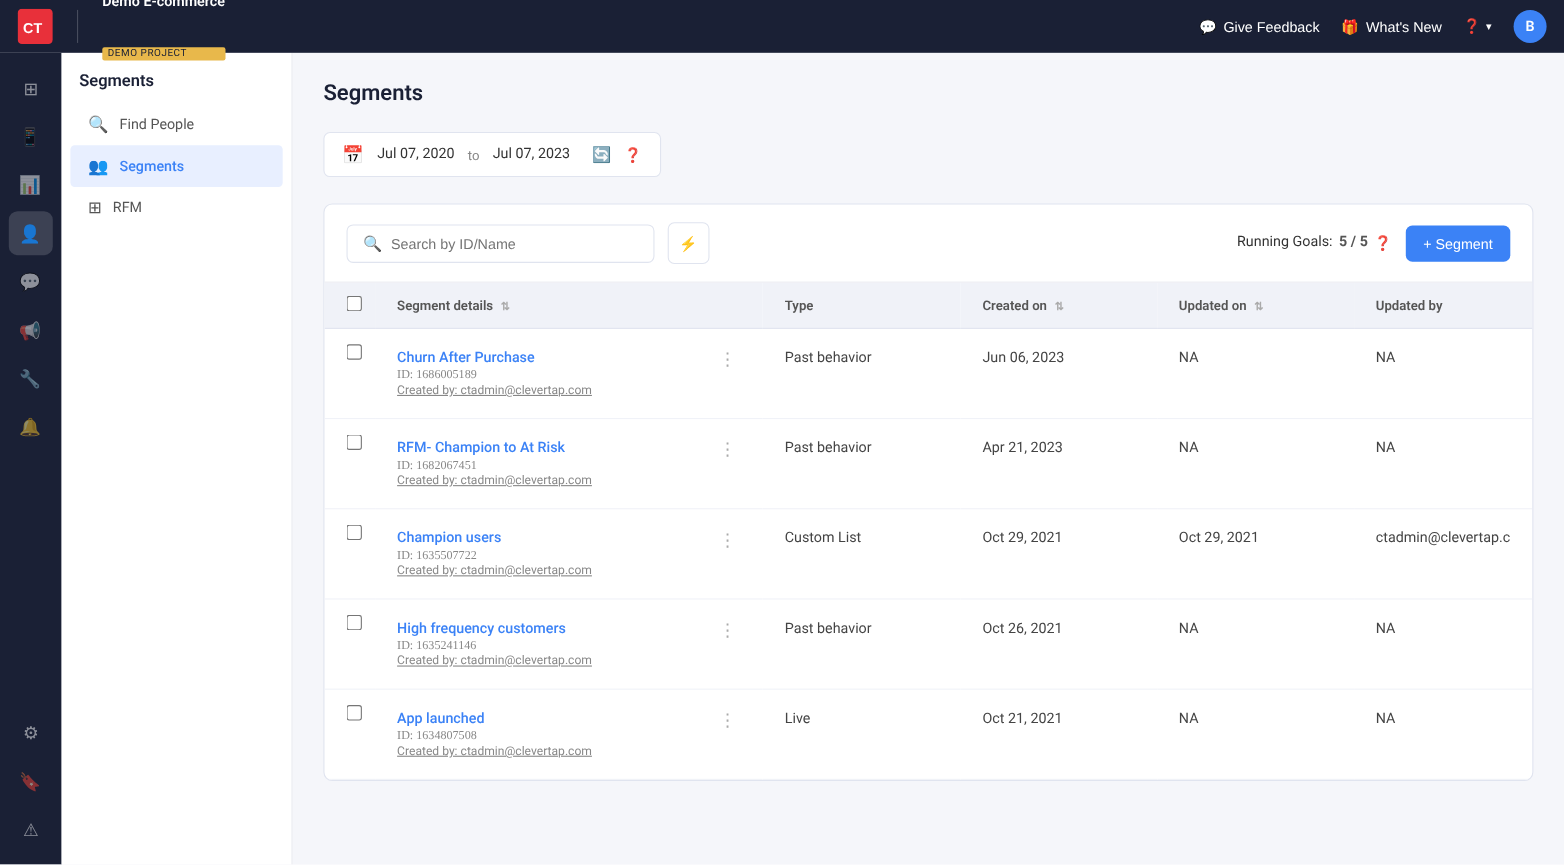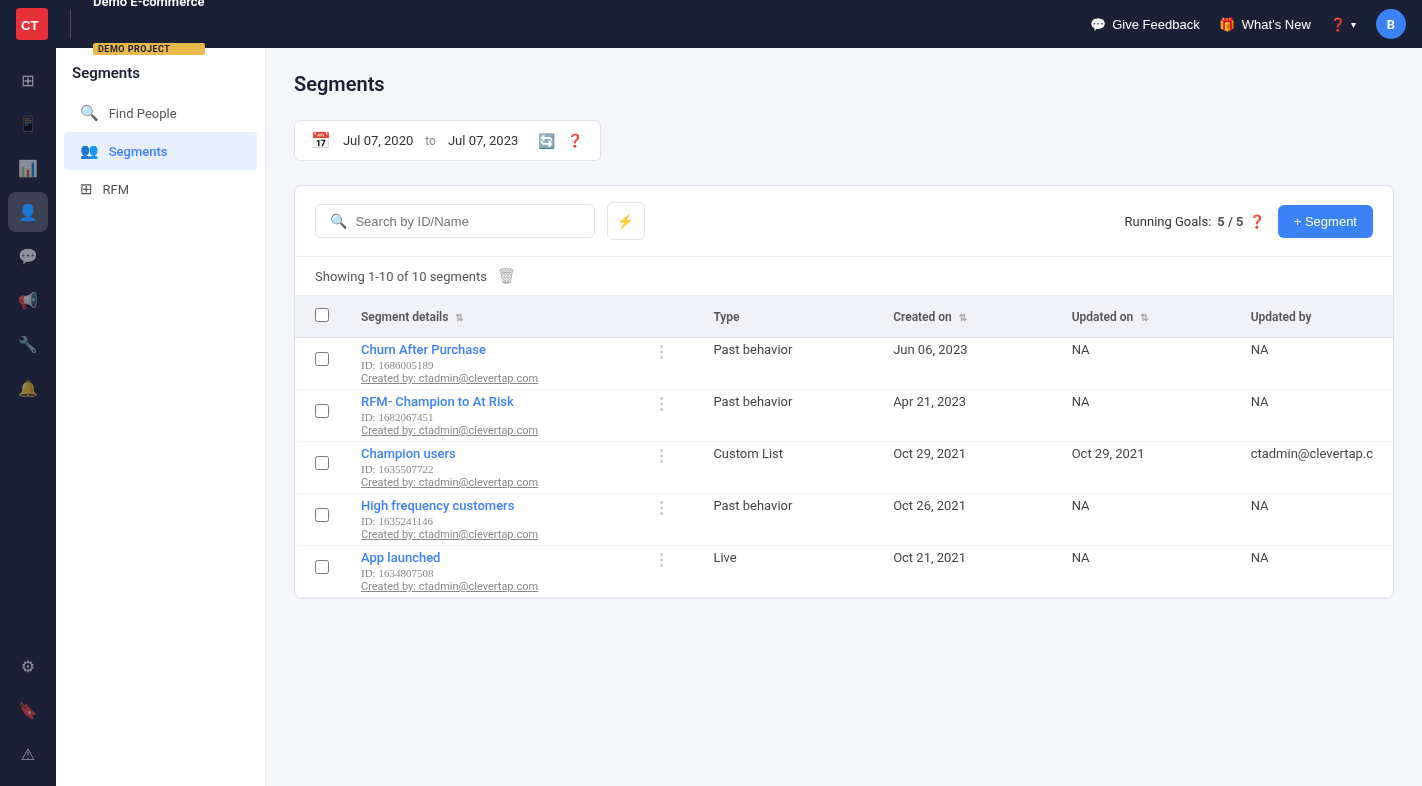--- a/index.html
+++ b/index.html
@@ -39,21 +39,21 @@
     }
     .project-name {
       color: white;
       font-size: 13px;
       font-weight: 600;
     }
     .project-badge {
       background: #e8b84b;
       color: #1a2035;
       font-size: 9px;
-      font-weight: 700;
+      font-weight: 400;
       padding: 1px 5px;
       border-radius: 2px;
       letter-spacing: 0.5px;
     }
     .top-nav-right {
       margin-left: auto;
       display: flex;
       align-items: center;
       gap: 20px;
     }
@@ -288,21 +288,21 @@
     .th-type { width: 18%; }
     .th-created { width: 18%; margin-top: 12px; }
     .th-updated { width: 18%; }
     .th-updatedby { width: auto; }
 
     tbody tr {
       border-bottom: 1px solid #f0f2f8;
     }
 
     td {
-      padding: 4px 20px;
+      padding: 19px 20px;
       vertical-align: top;
       font-size: 13px;
       color: #444;
     }
     .td-checkbox { padding: 14px 12px 14px 20px; width: 40px; }
 
     .segment-name {
       color: #3b82f6;
       font-weight: 500;
       font-size: 13px;
@@ -432,24 +432,20 @@
         <div class="running-goals">
           <span>Running Goals:</span>
           <strong>5 / 5</strong>
           <span class="help-circle">❓</span>
         </div>
         <button class="add-segment-btn">
           <span>+ Segment</span>
         </button>
       </div>
 
-      <div class="showing-count">
-        <span>Showing 1-10 of 10 segments</span>
-        <span class="delete-icon">🗑</span>
-      </div>
 
       <table>
         <thead>
           <tr>
             <th class="th-checkbox">
               <input type="checkbox" style="">
             </th>
             <th class="th-details">
               <span>Segment details</span>
               <span class="sort-icons">⇅</span>

